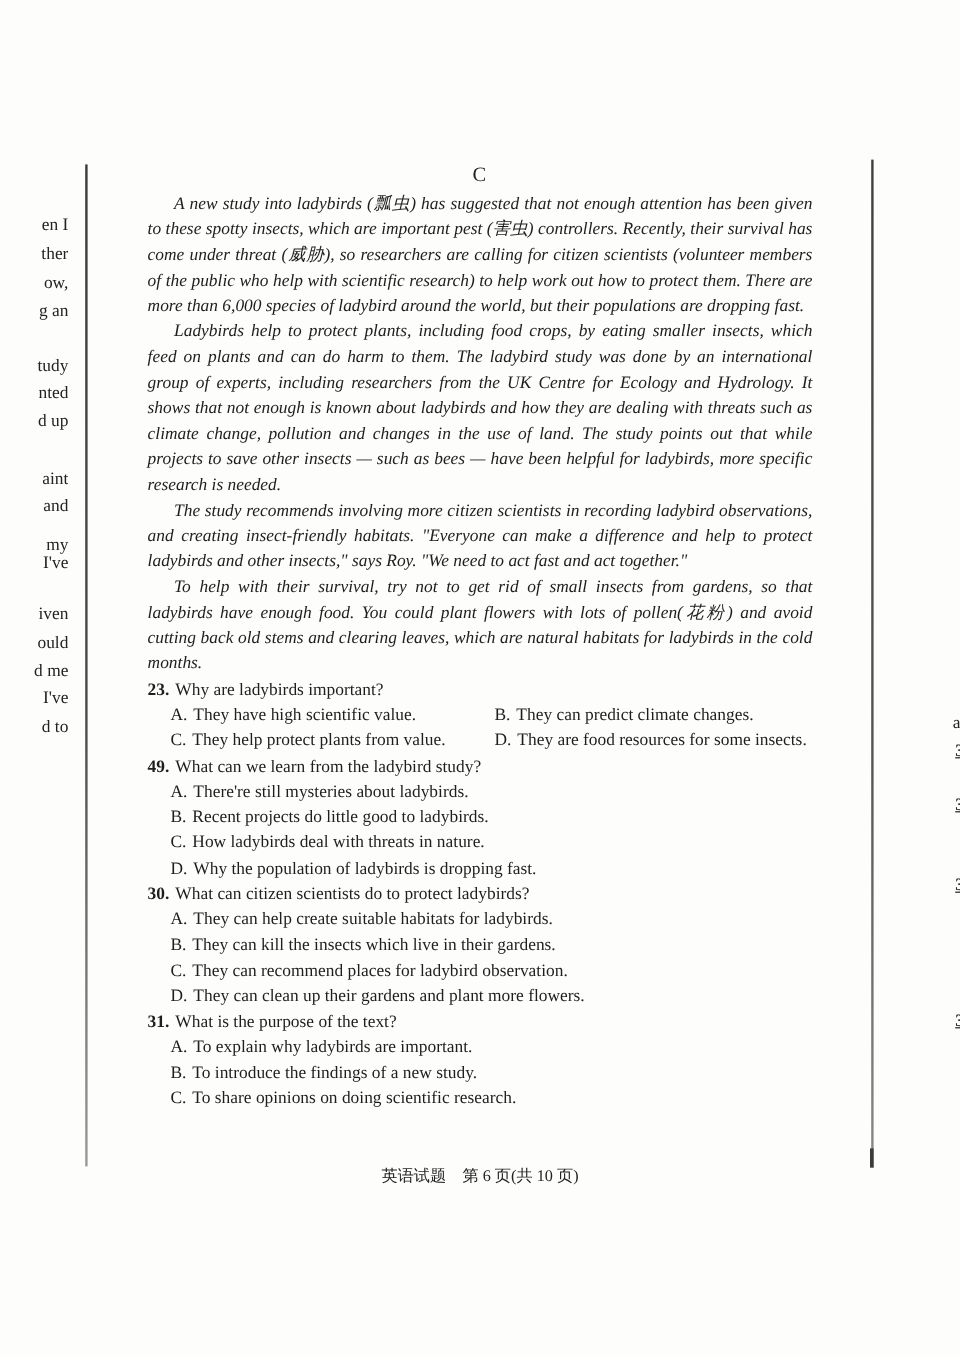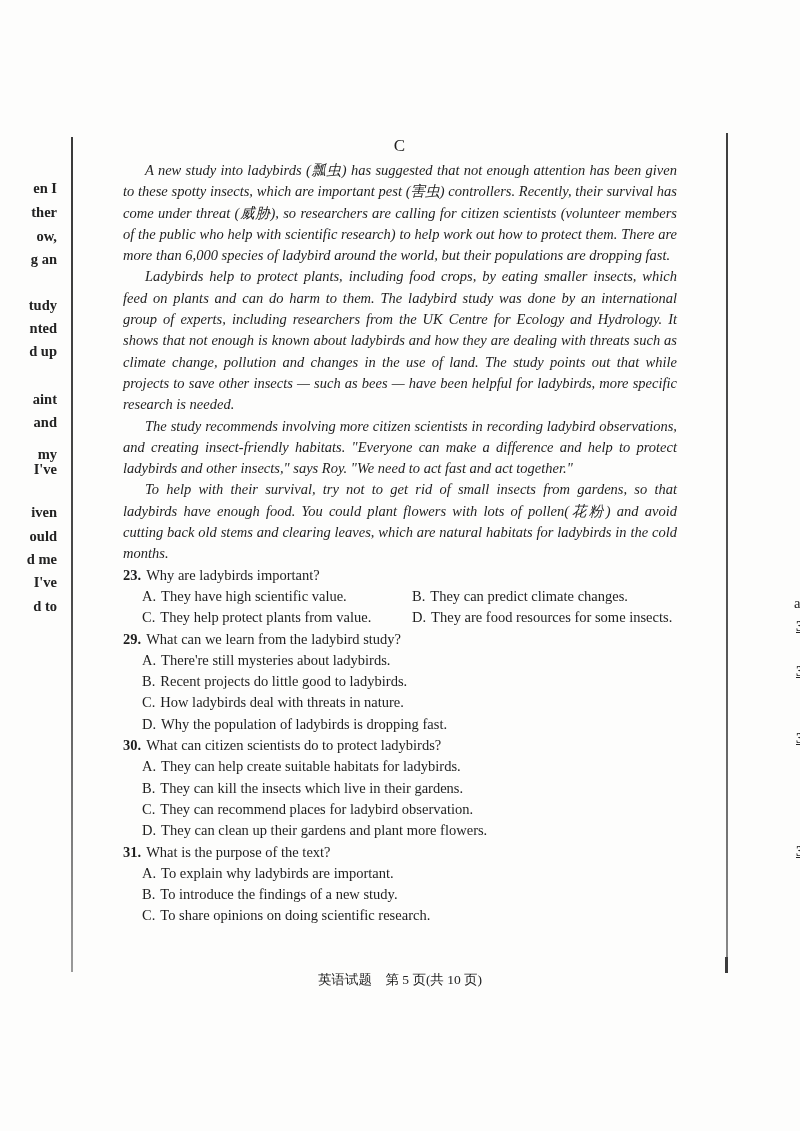--- a/index.html
+++ b/index.html
@@ -7,21 +7,21 @@
     position:relative;width:800px;height:1131px;background:#fdfdfc;
     font-family:"Liberation Serif","DejaVu Serif",serif;color:#1e1e1e;overflow:hidden;
   }
   
   .vrule{position:absolute;width:2px;}
   #rule-left{left:71px;top:137px;height:835px;background:linear-gradient(#3a3a3a 0%,#4a4a4a 55%,#9a9a9a 100%);}
   #rule-right{left:726px;top:133px;height:840px;background:linear-gradient(#3f3f3f 0%,#555 60%,#8a8a8a 100%);}
   #rule-right-tip{position:absolute;left:725px;top:957px;width:3px;height:16px;background:#3c3c3c;}
   
   .edge-frag{position:absolute;font-size:14.5px;line-height:21px;white-space:nowrap;color:#222;}
-  #left-edge{position:absolute;left:0;top:0;width:57px;height:796px;overflow:hidden;font-weight:bold;}
+  #left-edge{position:absolute;left:0;top:0;width:57px;height:796px;overflow:hidden;}
   #left-edge .edge-frag{left:0;width:57px;text-align:right;}
   #right-edge{position:absolute;left:791px;top:0;width:42px;height:1007px;overflow:hidden;}
   .bold{font-weight:bold;text-decoration:underline;}
   .italic{}
   
   #content{position:absolute;left:123px;top:132px;width:554px;font-size:14.5px;line-height:21.3px;}
   #section-label{text-align:center;font-size:17px;line-height:28px;letter-spacing:1px;}
   .para{margin:0;text-align:justify;text-indent:22px;font-style:italic;}
   .question{margin:0;}
   .q-line{text-indent:-19px;padding-left:19px;}
@@ -97,21 +97,21 @@
       <div class="opts opts-grid">
         <div class="opt"><span class="opt-label">A.</span><span>They have high scientific value.</span></div>
         <div class="opt"><span class="opt-label">B.</span><span>They can predict climate changes.</span></div>
         <div class="opt"><span class="opt-label">C.</span><span>They help protect plants from value.</span></div>
         <div class="opt"><span class="opt-label">D.</span><span>They are food resources for some insects.</span></div>
       </div>
     </div>
 
     <div class="question">
       <div class="q-line">
-        <span class="q-num">29.</span><span>What can we learn from the ladybird study?</span>
+        <span class="q-num">49.</span><span>What can we learn from the ladybird study?</span>
       </div>
       <div class="opts">
         <div class="opt"><span class="opt-label">A.</span><span>There're still mysteries about ladybirds.</span></div>
         <div class="opt"><span class="opt-label">B.</span><span>Recent projects do little good to ladybirds.</span></div>
         <div class="opt"><span class="opt-label">C.</span><span>How ladybirds deal with threats in nature.</span></div>
         <div class="opt"><span class="opt-label">D.</span><span>Why the population of ladybirds is dropping fast.</span></div>
       </div>
     </div>
 
     <div class="question">
@@ -131,14 +131,14 @@
         <span class="q-num">31.</span><span>What is the purpose of the text?</span>
       </div>
       <div class="opts">
         <div class="opt"><span class="opt-label">A.</span><span>To explain why ladybirds are important.</span></div>
         <div class="opt"><span class="opt-label">B.</span><span>To introduce the findings of a new study.</span></div>
         <div class="opt"><span class="opt-label">C.</span><span>To share opinions on doing scientific research.</span></div>
       </div>
     </div>
   </div>
 
-  <div id="footer">英语试题　第 5 页(共 10 页)</div>
+  <div id="footer">英语试题　第 6 页(共 10 页)</div>
 </div>
 
 </body></html>

